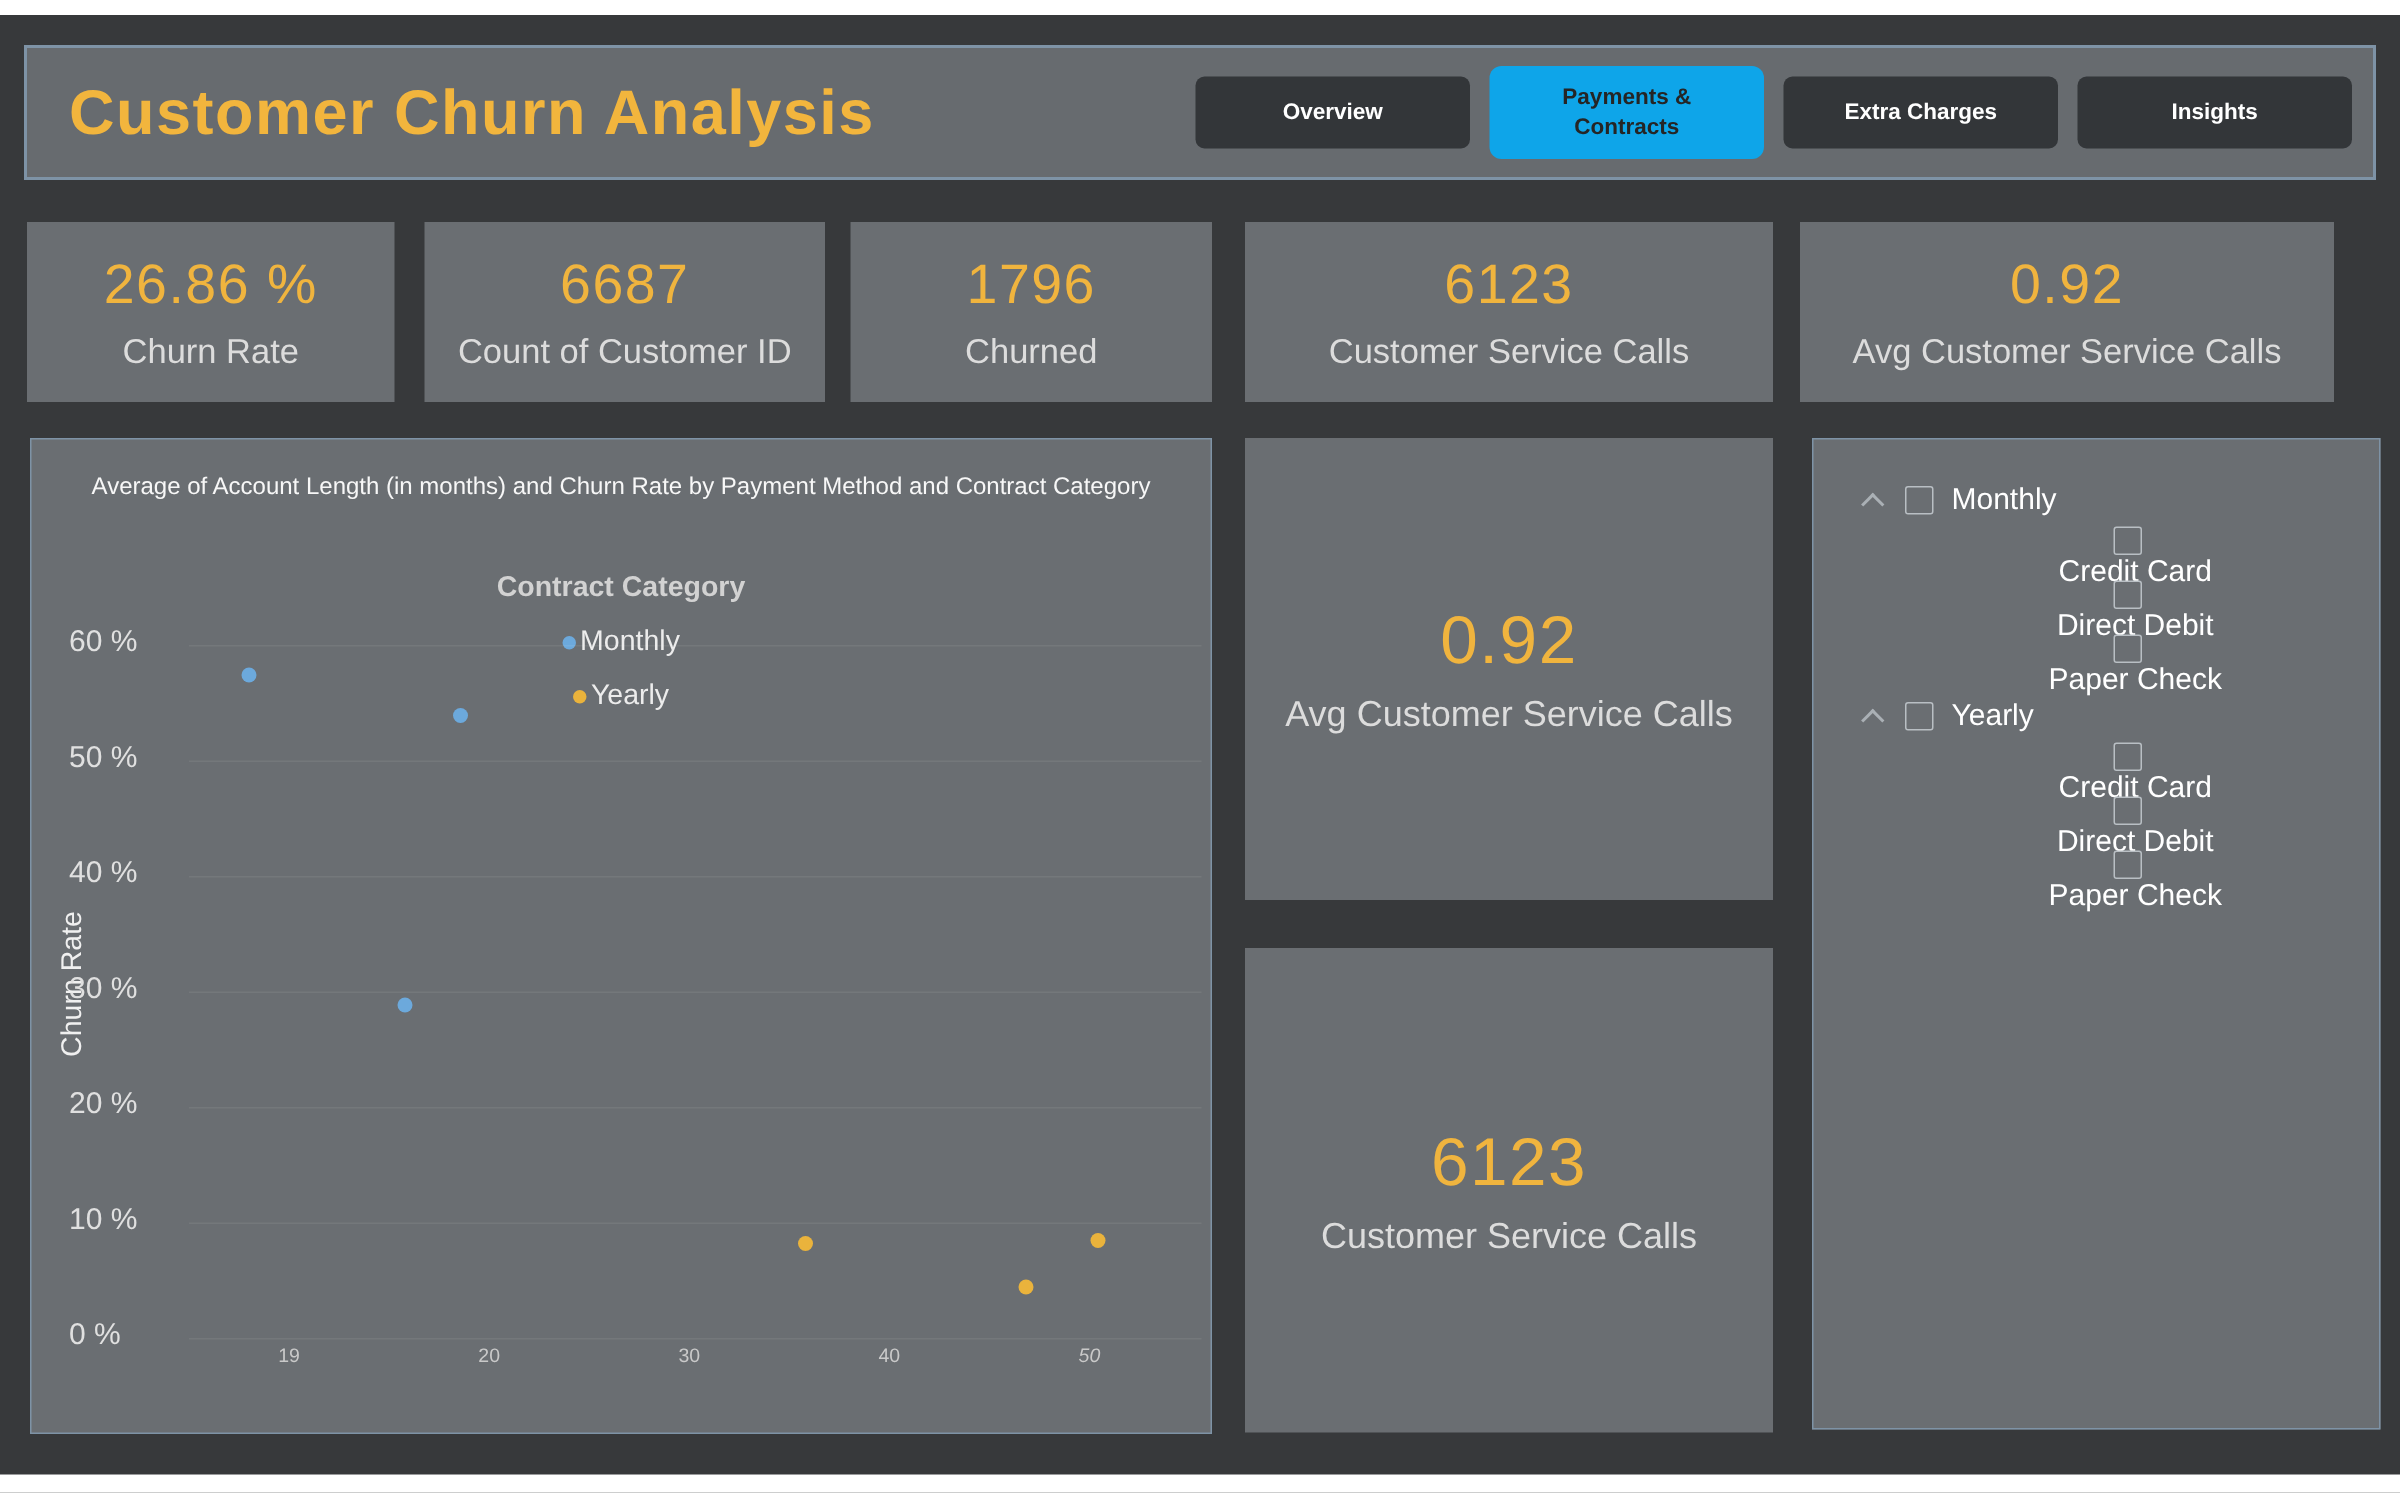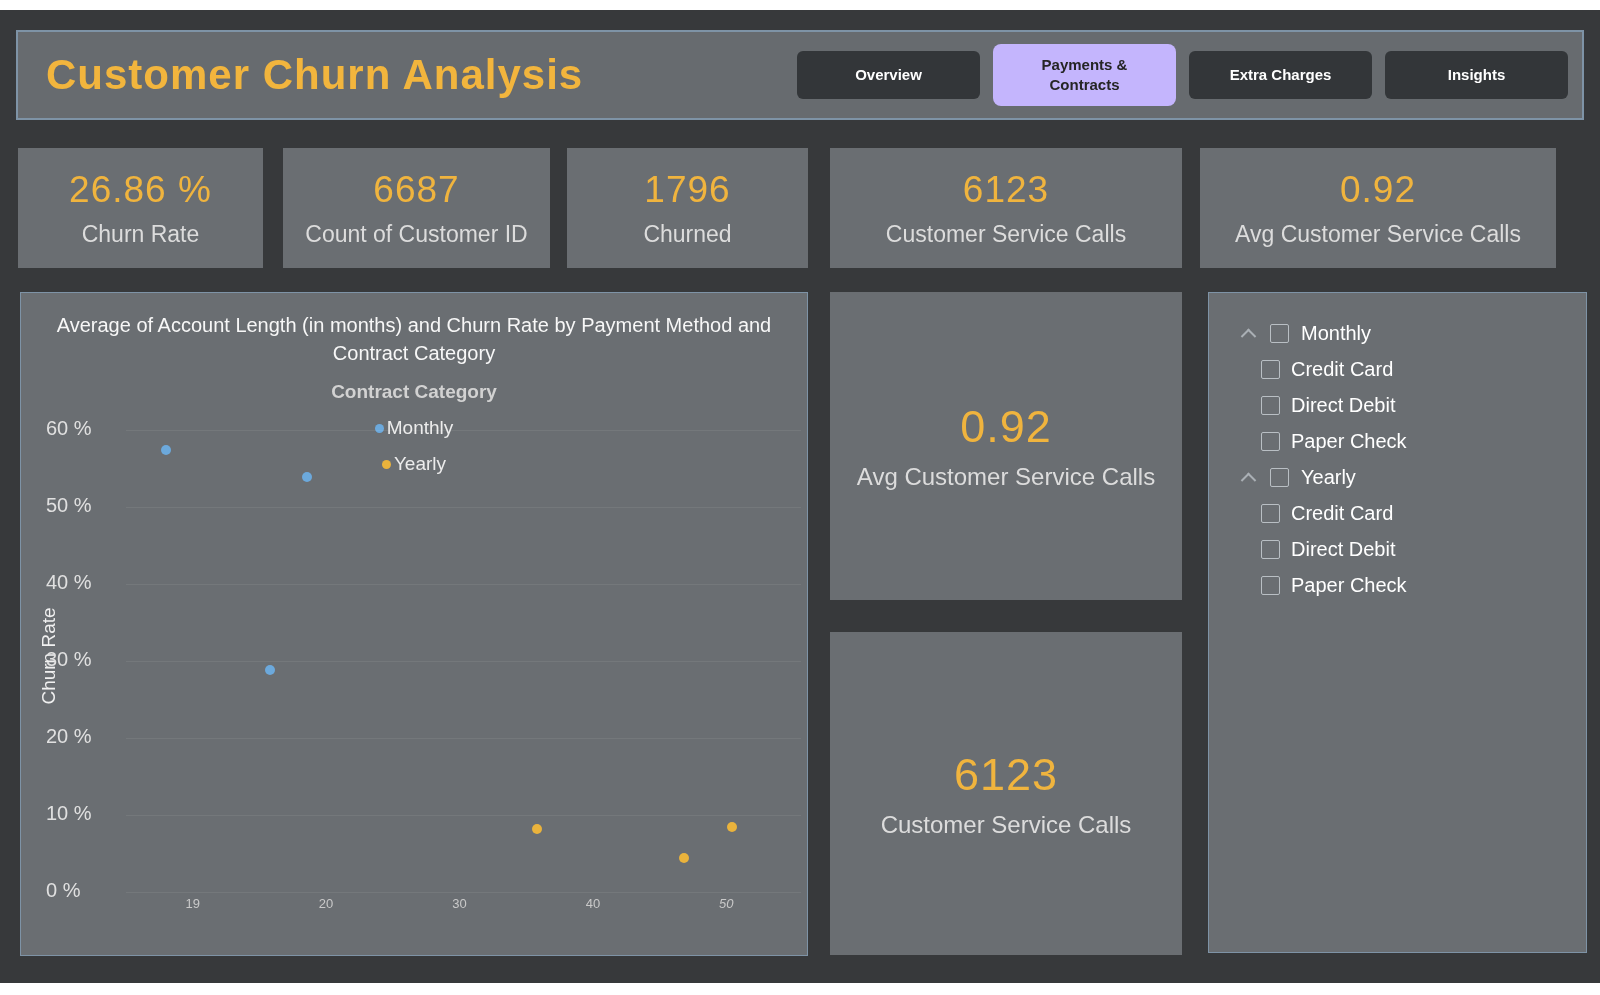--- a/index.html
+++ b/index.html
@@ -11,41 +11,41 @@
   
   .header-panel { position: absolute; left: 16px; top: 20px; width: 1568px; height: 90px;
     background: #676b6f; border: 2px solid #7e93a6; display: flex; align-items: center; }
   .dash-title { color: #f2b53d; font-size: 42px; font-weight: bold; letter-spacing: 1px;
     padding-left: 28px; flex: 0 0 auto; }
   .tabs { margin-left: auto; display: flex; align-items: center; gap: 13px; padding-right: 14px; }
   .tab { width: 183px; height: 48px; background: #333639; border-radius: 6px; color: #ffffff;
     font-size: 15px; font-weight: bold; display: flex; align-items: center; justify-content: center;
     text-align: center; cursor: pointer; }
   .tab span { display: inline-block; max-width: 128px; line-height: 1.35; }
-  .tab.active { background: #c4b5fd; color: #252525; height: 62px; border-radius: 8px; }
+  .tab.active { background: #0ea5e9; color: #252525; height: 62px; border-radius: 8px; }
 
   
   .card { position: absolute; background: #6a6e72; }
   .kpi, .midcard { display: flex; flex-direction: column; align-items: center; justify-content: center; }
   .kpi-value { color: #f0b43e; font-size: 37px; font-weight: normal; letter-spacing: 1px; }
   .kpi-label { color: #dcdcdc; font-size: 23px; margin-top: 10px; }
   .kpi-0 { left: 18px;   top: 138px; width: 245px; height: 120px; }
   .kpi-1 { left: 283px;  top: 138px; width: 267px; height: 120px; }
   .kpi-2 { left: 567px;  top: 138px; width: 241px; height: 120px; }
   .kpi-3 { left: 830px;  top: 138px; width: 352px; height: 120px; }
   .kpi-4 { left: 1200px; top: 138px; width: 356px; height: 120px; }
   .mid-0 { left: 830px; top: 282px; width: 352px; height: 308px; }
   .mid-1 { left: 830px; top: 622px; width: 352px; height: 323px; }
   .midcard .kpi-value { font-size: 45px; }
   .midcard .kpi-label { font-size: 24px; }
 
   
   .chart-card { left: 20px; top: 282px; width: 788px; height: 664px; border: 1px solid #7e93a6; }
   .chart-title { position: absolute; left: 14px; right: 14px; top: 18px; text-align: center;
-    color: #f7f7f7; font-size: 20px; line-height: 28px; }
+    color: #f7f7f7; font-size: 16px; line-height: 28px; }
   .legend { position: absolute; left: 0; right: 0; top: 88px; display: flex;
     justify-content: center; align-items: center; gap: 14px; flex-direction: column; }
   .legend-title { color: #d2d2d2; font-size: 19px; font-weight: bold; }
   .legend-item { display: flex; align-items: center; color: #ececec; font-size: 19px; cursor: pointer; }
   .ldot { width: 9px; height: 9px; border-radius: 50%; margin-right: 3px; }
   .plot-area { position: absolute; left: 105px; top: 128px; width: 675px; height: 471px; }
   .gridline { position: absolute; left: 0; width: 100%; height: 1px; background: rgba(255,255,255,0.07); }
   .dot { position: absolute; width: 10px; height: 10px; border-radius: 50%; cursor: pointer; }
   .ytick { position: absolute; left: 25px; width: 78px; text-align: left; color: #e0e0e0;
     font-size: 20px; }
@@ -56,21 +56,21 @@
   .x-title { position: absolute; left: 105px; width: 675px; top: 620px; text-align: center;
     color: #f0f0f0; font-size: 19px; }
 
   
   .slicer { left: 1208px; top: 282px; width: 379px; height: 661px; border: 1px solid #7e93a6;
     padding: 22px 0 0 0; }
   .slicer-title { color: #ffffff; font-size: 21px; padding-left: 24px; margin-bottom: 8px;
     white-space: nowrap; overflow: hidden; }
   .srow { height: 36px; display: flex; align-items: center; cursor: pointer; }
   .srow.parent { padding-left: 34px; }
-  .srow.child { padding-left: 52px; }
+  .srow.child { padding-left: 52px; flex-direction: column; }
   .chev { width: 11px; height: 11px; border-left: 2px solid #aab0b5; border-top: 2px solid #aab0b5;
     transform: rotate(45deg) translate(2px,2px); margin-right: 16px; }
   .cbox { width: 19px; height: 19px; border: 1px solid #b9bfc4; border-radius: 2px;
     background: transparent; flex: 0 0 auto; }
   .srow.parent .cbox { margin-right: 12px; }
   .srow.child .cbox { margin-right: 11px; }
   .slabel { color: #ffffff; font-size: 20px; }
 </style>
 </head>
 <body>

